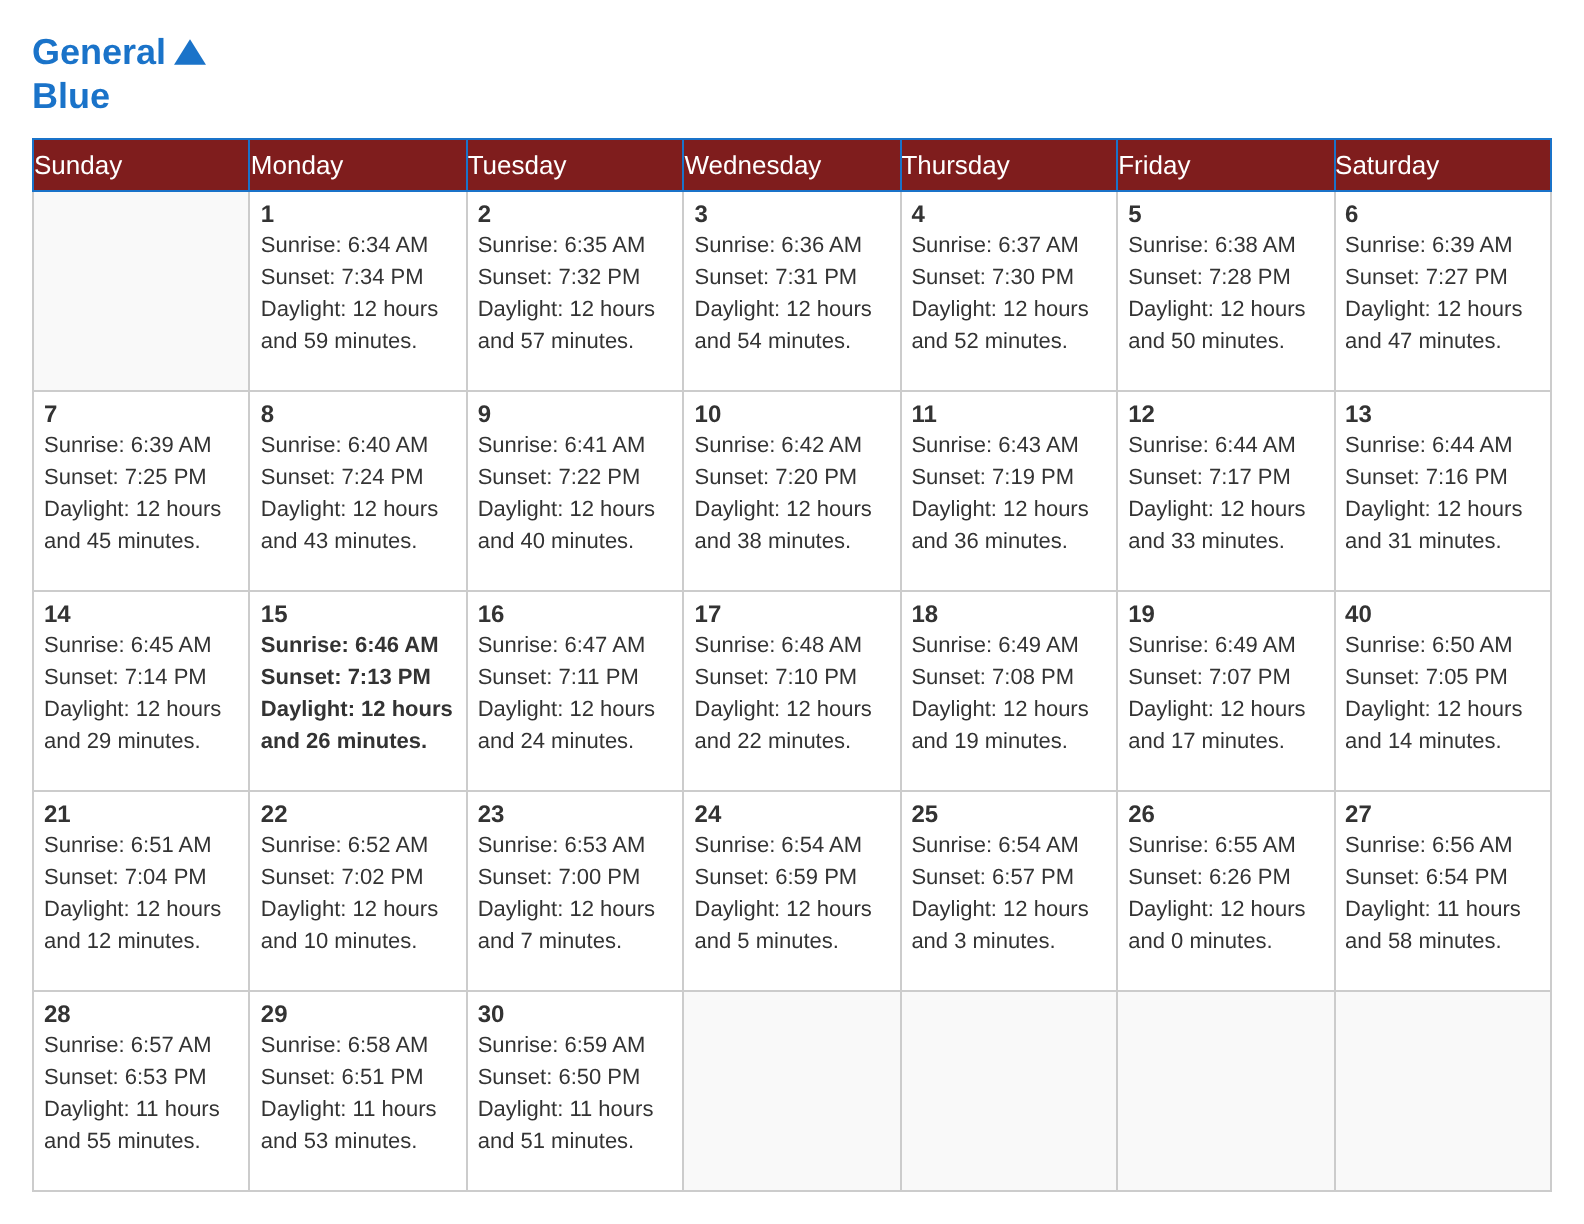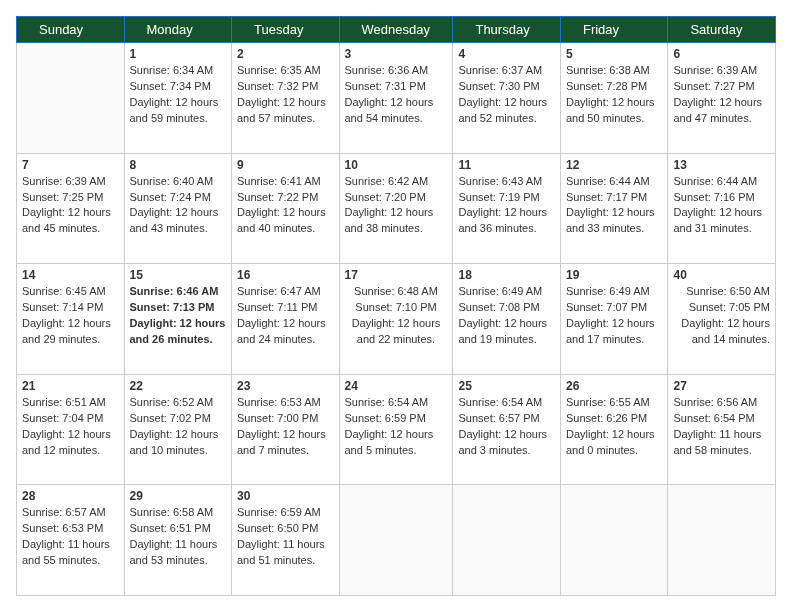--- a/index.html
+++ b/index.html
@@ -44,24 +44,24 @@
     .location {
       font-size: 14px;
       color: #555;
     }
     .calendar {
       width: 100%;
       border-collapse: collapse;
       flex: 1;
     }
     .calendar th {
-      background-color: #14532d;
+      background-color: #7f1d1d;
       color: white;
       text-align: left;
-      padding: 5px 22px;
+      padding: 5px 0;
       font-size: 13px;
       font-weight: normal;
       border: 1px solid #1a73c9;
     }
     .calendar td {
       vertical-align: top;
       border: 1px solid #ccc;
       padding: 4px 5px;
       width: 107px;
       height: 78px;
@@ -80,20 +80,36 @@
       color: #333;
     }
     .empty-cell {
       background: #f9f9f9;
     }
   </style>
 </head>
 <body>
 
 <div class="page">
+  <div class="header">
+    <div class="logo">
+      <div>
+        <div style="font-size:18px;font-weight:bold;line-height:1.2;">
+          <span style="color:#1a73c9;">General</span><svg class="logo-icon" viewBox="0 0 24 20" style="display:inline-block;vertical-align:middle;width:20px;height:16px;">
+              <polygon points="12,2 22,18 2,18" fill="#1a73c9"></polygon>
+            </svg>
+        </div>
+        <div style="font-size:18px;font-weight:bold;color:#1a73c9;line-height:1.2;">Blue</div>
+      </div>
+    </div>
+    <div class="title-block">
+      <div class="month-title"></div>
+      <div class="location"></div>
+    </div>
+  </div>
 
   <table class="calendar">
     <thead>
       <tr>
       <th>Sunday</th>
           <th>Monday</th>
           <th>Tuesday</th>
           <th>Wednesday</th>
           <th>Thursday</th>
           <th>Friday</th>
@@ -214,42 +230,42 @@
           </td>
           <td>
             <div class="day-num">16</div>
             <div class="day-info" style="white-space: pre-line;">Sunrise: 6:47 AM
 Sunset: 7:11 PM
 Daylight: 12 hours
 and 24 minutes.</div>
           </td>
           <td>
             <div class="day-num">17</div>
-            <div class="day-info" style="white-space: pre-line; text-align: center;">Sunrise: 6:48 AM
+            <div class="day-info" style="white-space: pre-line;">Sunrise: 6:48 AM
 Sunset: 7:10 PM
 Daylight: 12 hours
 and 22 minutes.</div>
           </td>
           <td>
             <div class="day-num">18</div>
             <div class="day-info" style="white-space: pre-line;">Sunrise: 6:49 AM
 Sunset: 7:08 PM
 Daylight: 12 hours
 and 19 minutes.</div>
           </td>
           <td>
             <div class="day-num">19</div>
             <div class="day-info" style="white-space: pre-line;">Sunrise: 6:49 AM
 Sunset: 7:07 PM
 Daylight: 12 hours
 and 17 minutes.</div>
           </td>
           <td>
             <div class="day-num">40</div>
-            <div class="day-info" style="white-space: pre-line; text-align: right;">Sunrise: 6:50 AM
+            <div class="day-info" style="white-space: pre-line;">Sunrise: 6:50 AM
 Sunset: 7:05 PM
 Daylight: 12 hours
 and 14 minutes.</div>
           </td>
         </tr>
         <tr>
           <td>
             <div class="day-num">21</div>
             <div class="day-info" style="white-space: pre-line;">Sunrise: 6:51 AM
 Sunset: 7:04 PM

